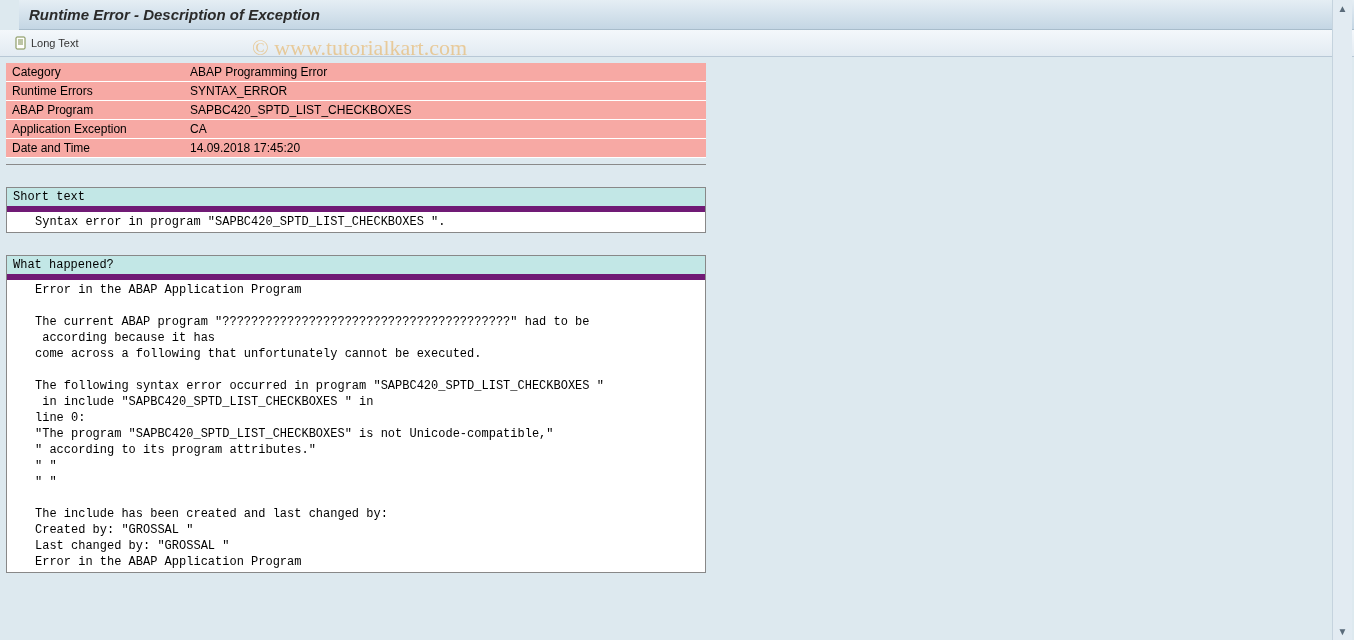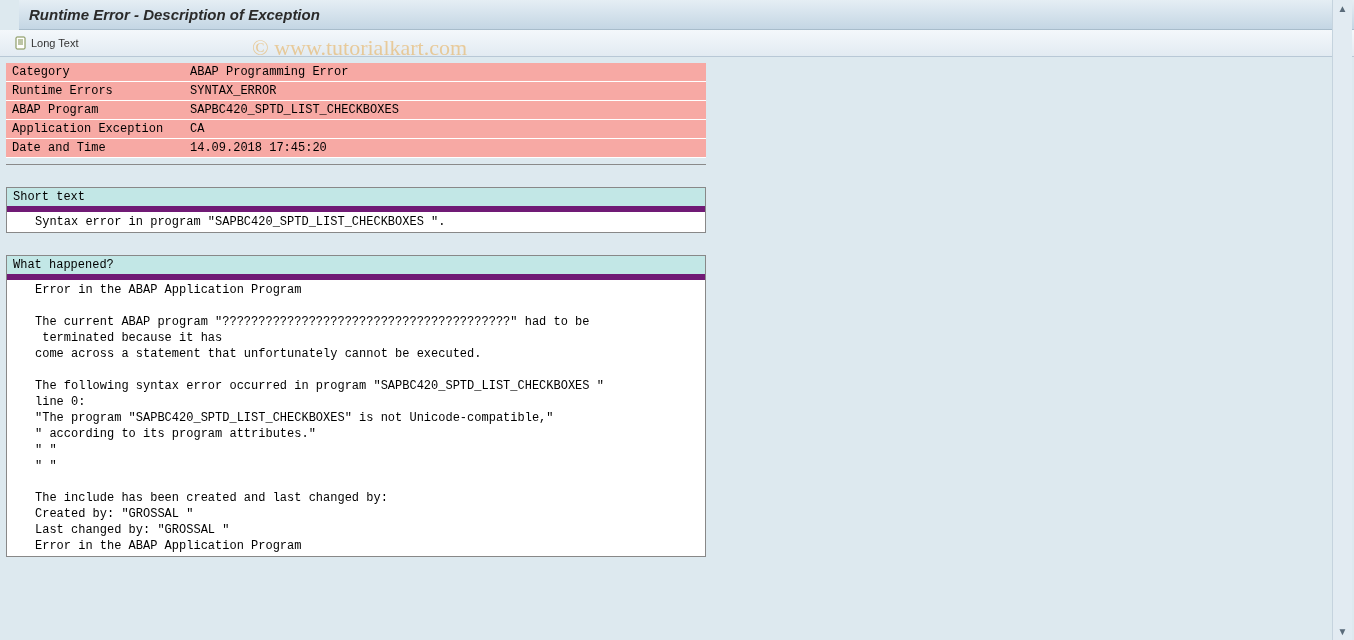--- a/index.html
+++ b/index.html
@@ -72,21 +72,21 @@
   }
   .scroll-arrow {
     font-size: 10px;
     color: #5a6b7a;
     padding: 3px;
     cursor: pointer;
   }
   .info-table {
     width: 700px;
     border-collapse: collapse;
-    font-family: Liberation Mono, monospace;
+    font-family: Liberation Sans, sans-serif;
     font-size: 12px;
     margin-bottom: 6px;
   }
   .info-table td {
     padding: 2px 6px;
     border-bottom: 1px solid #fff;
   }
   .info-row { background: #f7a9a4; }
   .info-row td:first-child { width: 178px; color: #000; }
   .info-row td:last-child { color: #000; }
@@ -181,24 +181,25 @@
           <div class="section-body">
             <div class="line">Syntax error in program "SAPBC420_SPTD_LIST_CHECKBOXES ".</div>
           </div>
         </div>
         <div class="section-box">
           <div class="section-header">What happened?</div>
           <div class="section-body">
             <div class="line">Error in the ABAP Application Program</div>
             <div class="line">&nbsp;</div>
             <div class="line">The current ABAP program "????????????????????????????????????????" had to be</div>
-            <div class="line"> terminated because it has</div>
-            <div class="line">come across a statement that unfortunately cannot be executed.</div>
+            <div class="line"> according because it has</div>
+            <div class="line">come across a following that unfortunately cannot be executed.</div>
             <div class="line">&nbsp;</div>
             <div class="line">The following syntax error occurred in program "SAPBC420_SPTD_LIST_CHECKBOXES "</div>
+            <div class="line"> in include "SAPBC420_SPTD_LIST_CHECKBOXES " in</div>
             <div class="line">line 0:</div>
             <div class="line">"The program "SAPBC420_SPTD_LIST_CHECKBOXES" is not Unicode-compatible,"</div>
             <div class="line">" according to its program attributes."</div>
             <div class="line">" "</div>
             <div class="line">" "</div>
             <div class="line">&nbsp;</div>
             <div class="line">The include has been created and last changed by:</div>
             <div class="line">Created by: "GROSSAL "</div>
             <div class="line">Last changed by: "GROSSAL "</div>
             <div class="line">Error in the ABAP Application Program</div>

